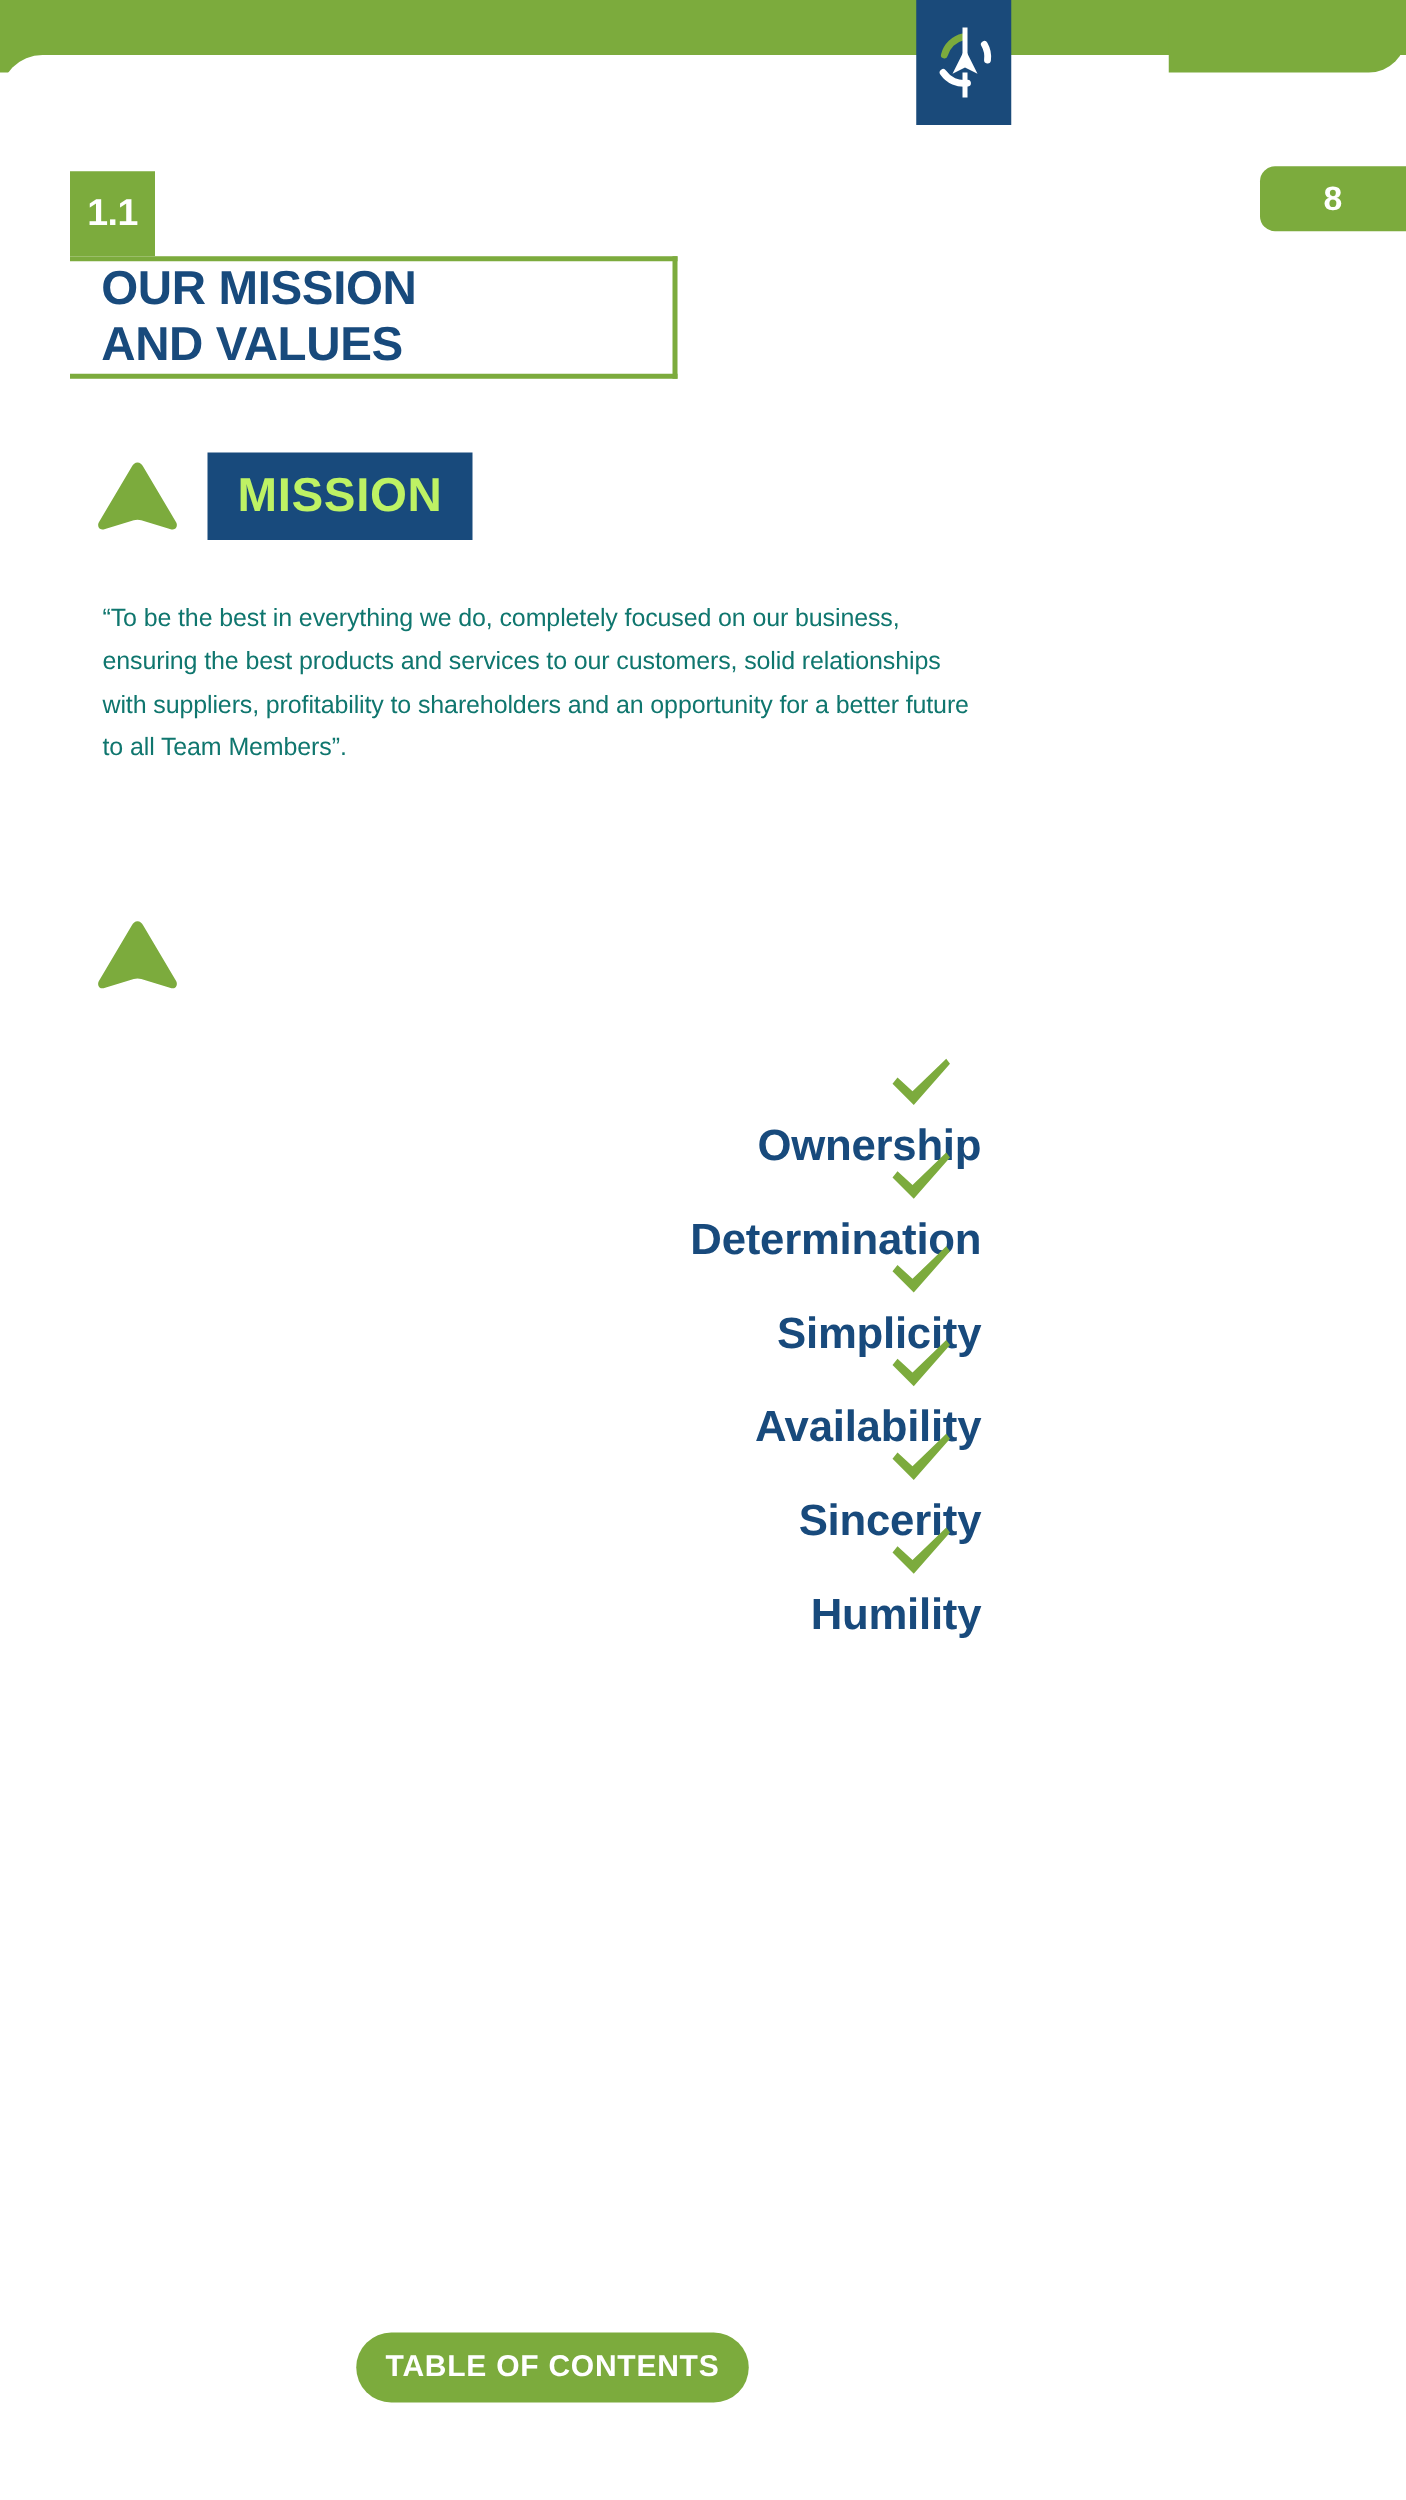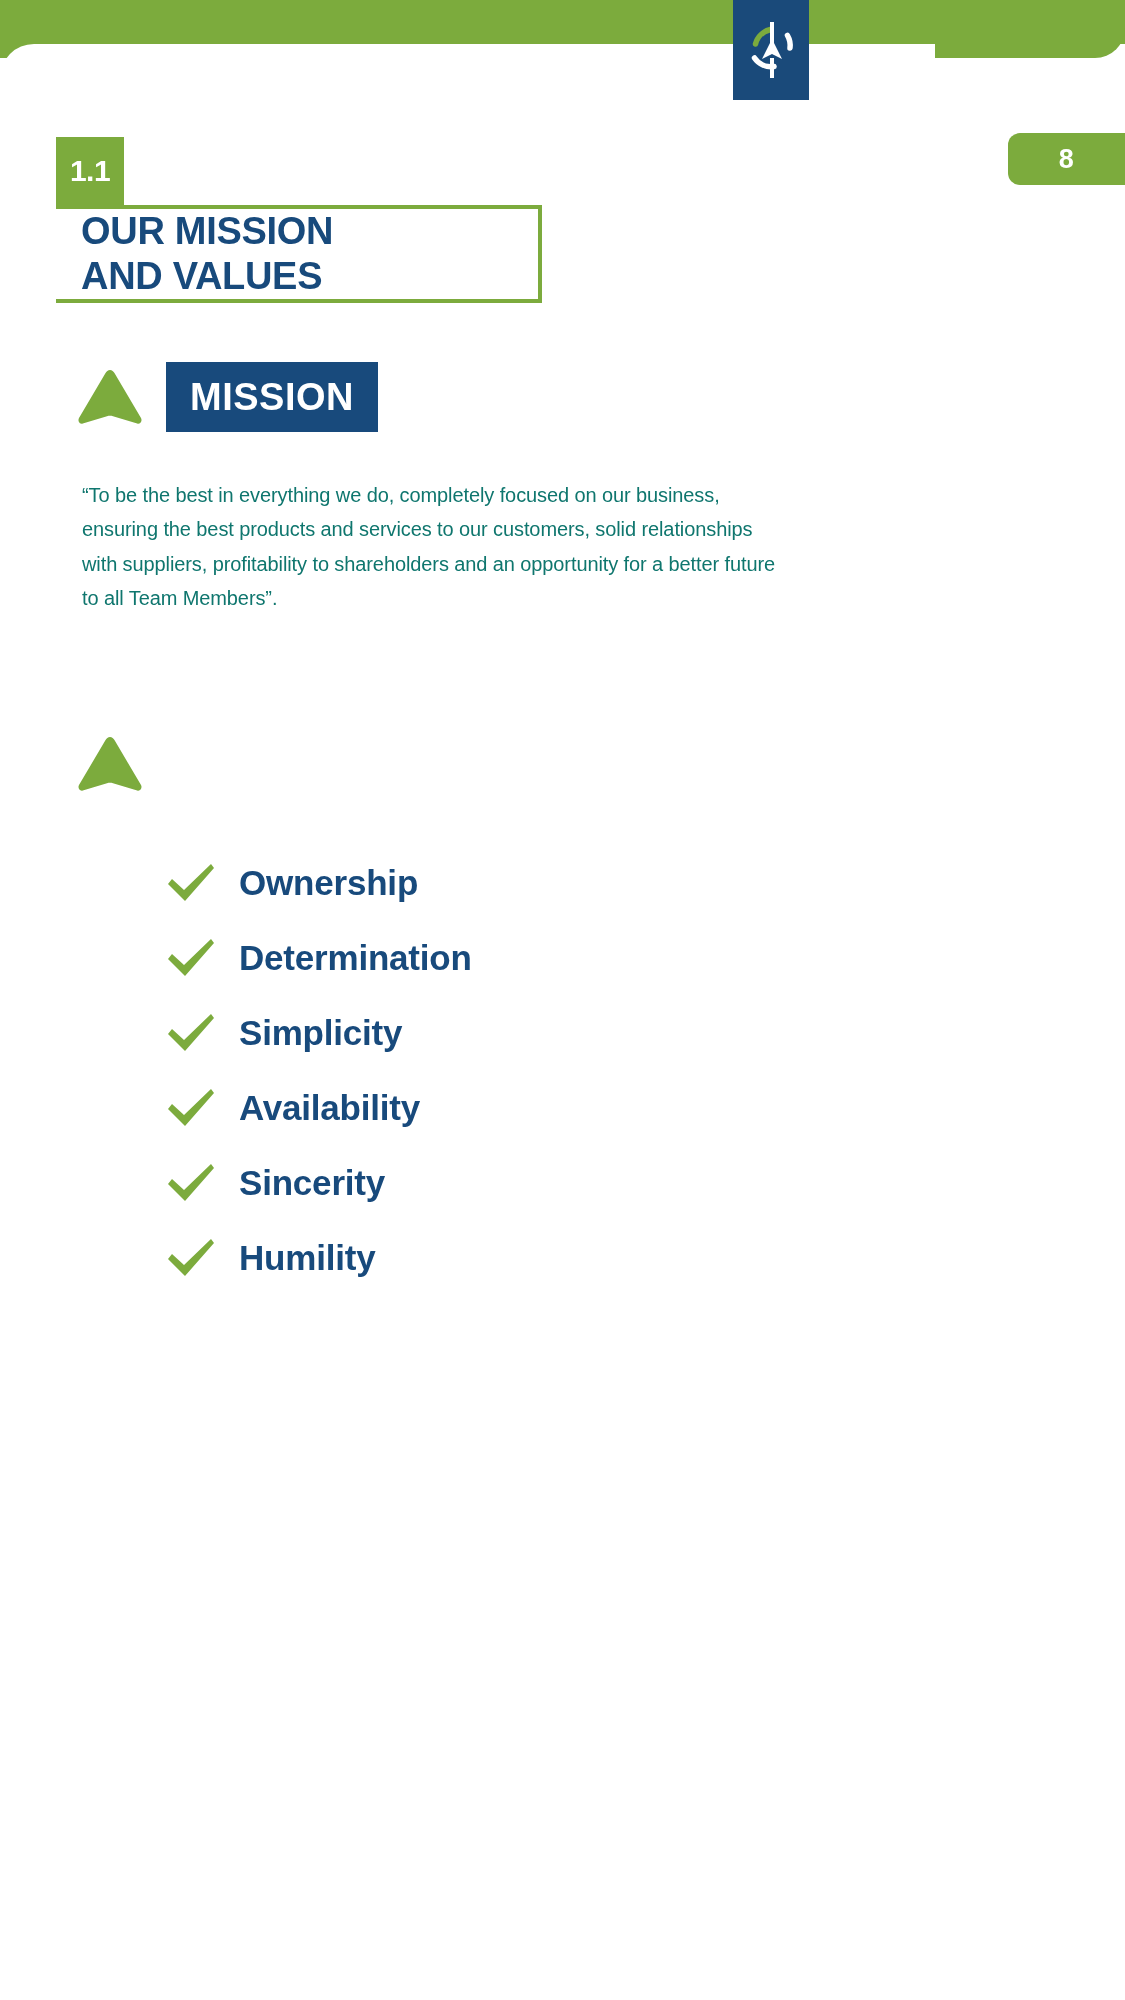--- a/index.html
+++ b/index.html
@@ -143,21 +143,21 @@
     margin-right:22px;
   }
   .banner-box {
     background:#184A7C;
     height:70px;
     display:flex;
     align-items:center;
     padding:0 24px;
   }
   .banner-box span {
-    color:#ffffff;
+    color:#bef264;
     font-size:38px;
     font-weight:bold;
     letter-spacing:0.5px;
     text-transform:uppercase;
   }
 
   
   .mission-text {
     position:absolute;
     top:478px;
@@ -171,22 +171,23 @@
 
   
   .values-list {
     position:absolute;
     top:845px;
     left:165px;
     width:620px;
   }
   .value-item {
     display:flex;
-    align-items:center;
+    align-items:flex-end;
     height:75px;
+    flex-direction:column;
   }
   .check-icon {
     width:52px;
     height:42px;
     flex:0 0 52px;
     margin-right:22px;
   }
   .value-label {
     color:#184A7C;
     font-size:35px;
@@ -329,14 +330,17 @@
       <span class="check-icon">
         <svg width="52" height="42" viewBox="0 0 52 42" aria-hidden="true">
           <path d="M3 22 L7 17 L19 28 L46 2 L49 6 L20 39 Z" fill="#7CAB3D"></path>
         </svg>
       </span>
       <span class="value-label">Humility</span>
     </div>
 
   </div>
 
+  <div class="toc-button">
+    <span>TABLE OF CONTENTS</span>
+  </div>
 
 </div>
 
 </body></html>

